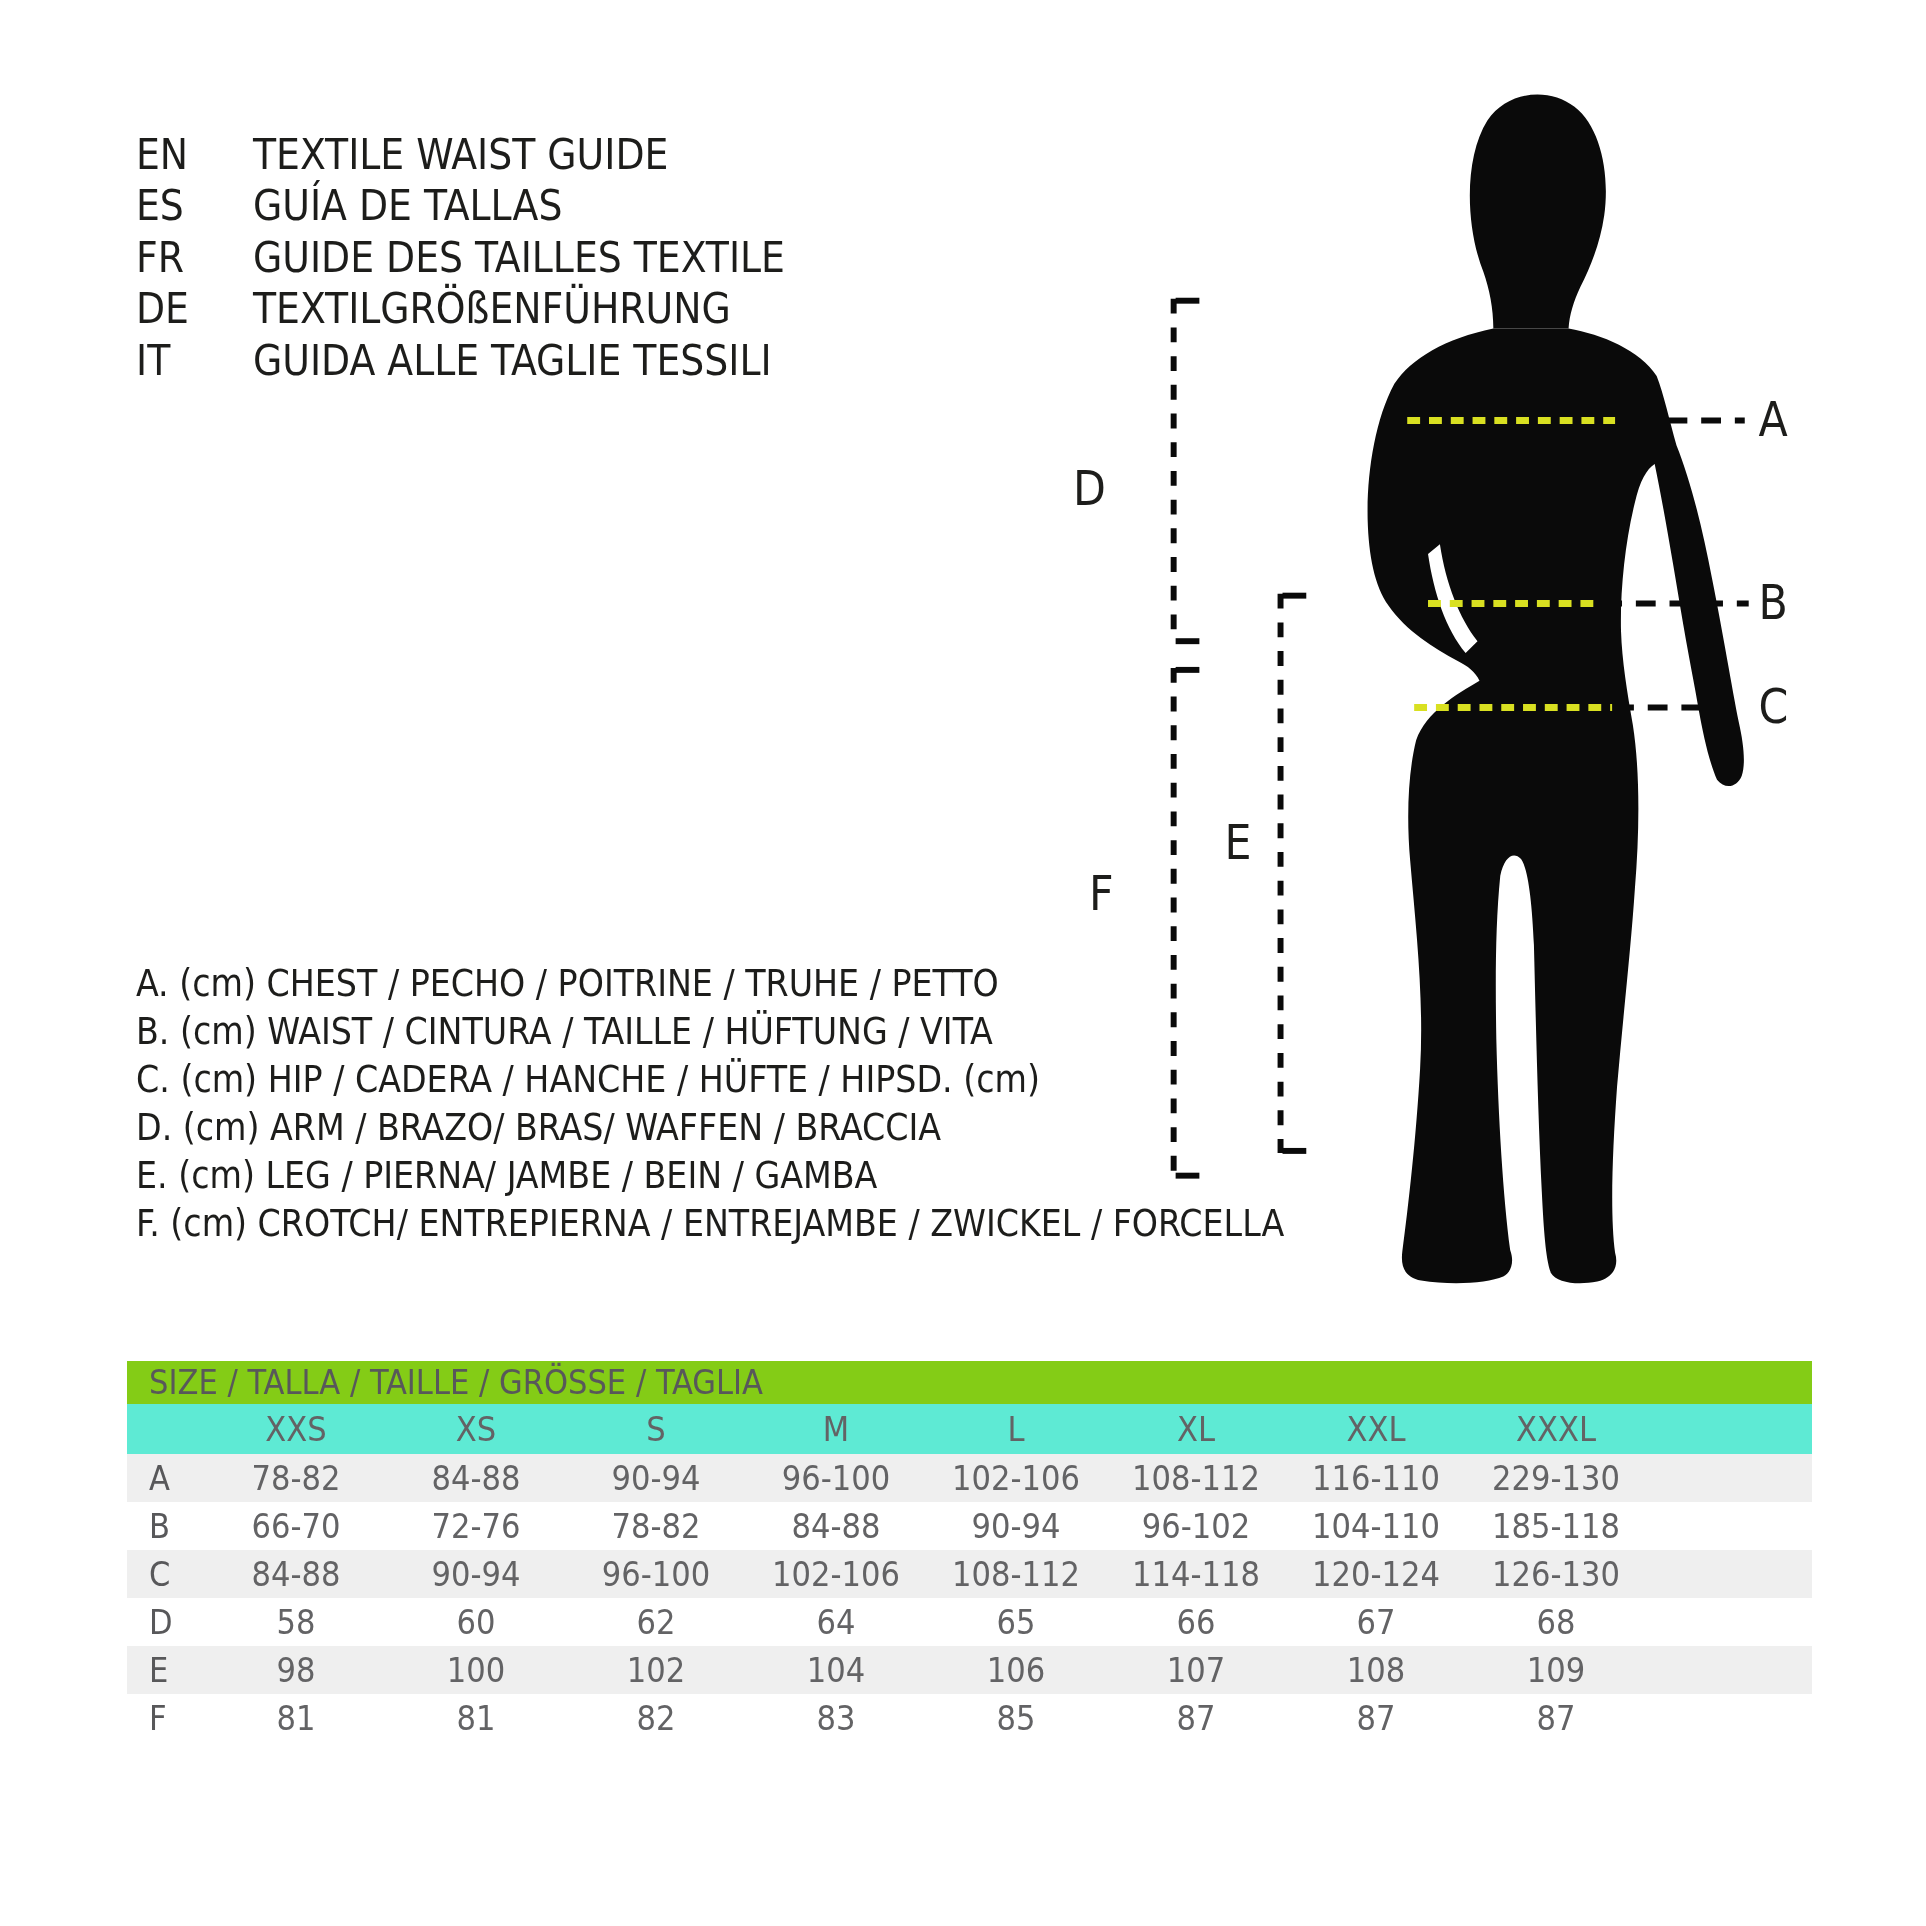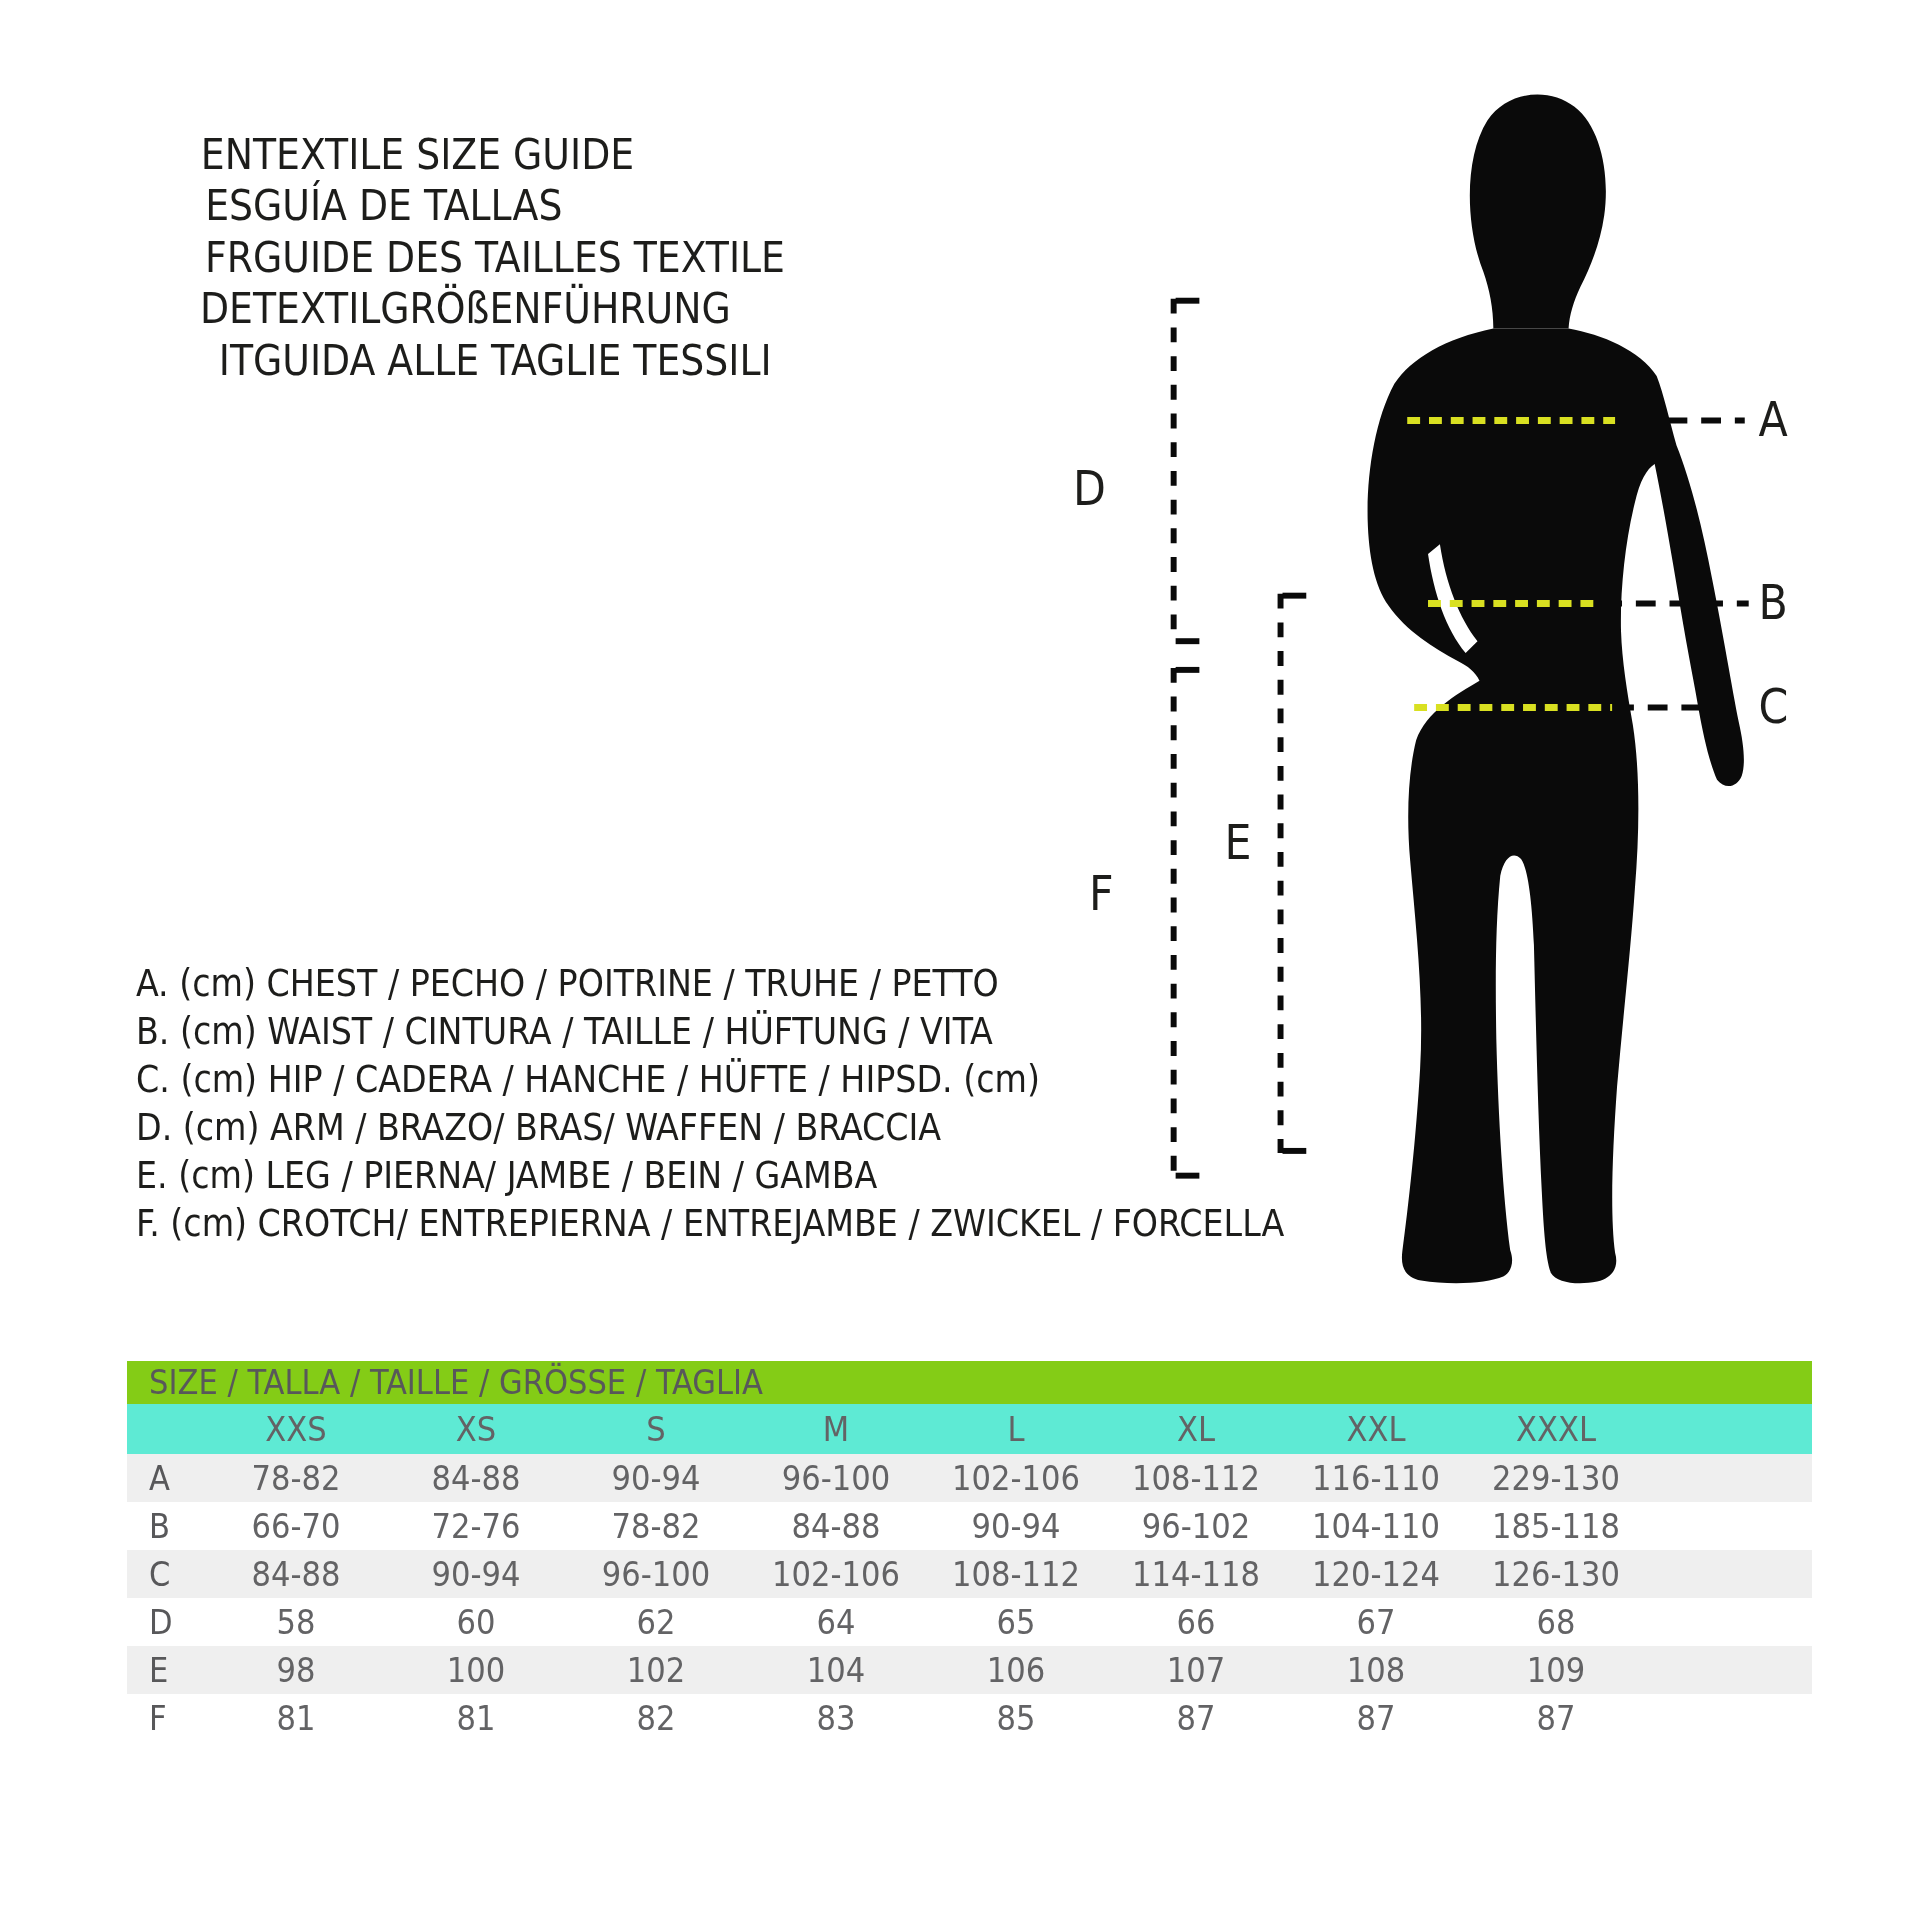--- a/index.html
+++ b/index.html
@@ -4,21 +4,21 @@
 <style>
   html,body { margin:0; padding:0; background:#ffffff; }
   #canvas {
     position:relative; width:1927px; height:1927px; background:#ffffff;
     font-family:"DejaVu Sans Condensed","Liberation Sans",sans-serif;
     font-stretch:condensed;
     color:#1d1d1b; overflow:hidden;
   }
   
   .lang-row { position:absolute; left:136px; height:46px; white-space:nowrap; font-size:42px; line-height:46px; }
-  .lang-code { display:inline-block; width:117px;text-align:right; }
+  .lang-code { display:inline-block; width:117px; }
   
   .meas-row { position:absolute; left:136px; height:44px; white-space:nowrap; font-size:37px; line-height:44px; }
   .category-line { position:absolute; left:136px; top:1285px; font-size:38px; line-height:44px; white-space:nowrap; }
   
   .size-table { position:absolute; left:127px; top:1361px; width:1685px; }
   .table-header-bar {
     height:43px; background:#84cc16; color:#58585a;
     font-size:34px; line-height:43px; padding-left:22px; box-sizing:border-box;
     white-space:nowrap;
   }
@@ -37,21 +37,21 @@
   .figure-panel svg { display:block; width:1079px; height:1257px; }
   .fig-label { font-size:48px; fill:#1d1d1b; font-family:"DejaVu Sans Condensed","Liberation Sans",sans-serif; }
 </style>
 </head>
 <body>
 
 <div id="canvas">
 
   <div>
     <div class="lang-row" style="top:132px">
-      <span class="lang-code">EN</span><span class="lang-title">TEXTILE SIZE GUIDE</span>
+      <span class="lang-code">EN</span><span class="lang-title">TEXTILE WAIST GUIDE</span>
     </div>
     <div class="lang-row" style="top:183px">
       <span class="lang-code">ES</span><span class="lang-title">GUÍA DE TALLAS</span>
     </div>
     <div class="lang-row" style="top:235px">
       <span class="lang-code">FR</span><span class="lang-title">GUIDE DES TAILLES TEXTILE</span>
     </div>
     <div class="lang-row" style="top:286px">
       <span class="lang-code">DE</span><span class="lang-title">TEXTILGRÖßENFÜHRUNG</span>
     </div>

